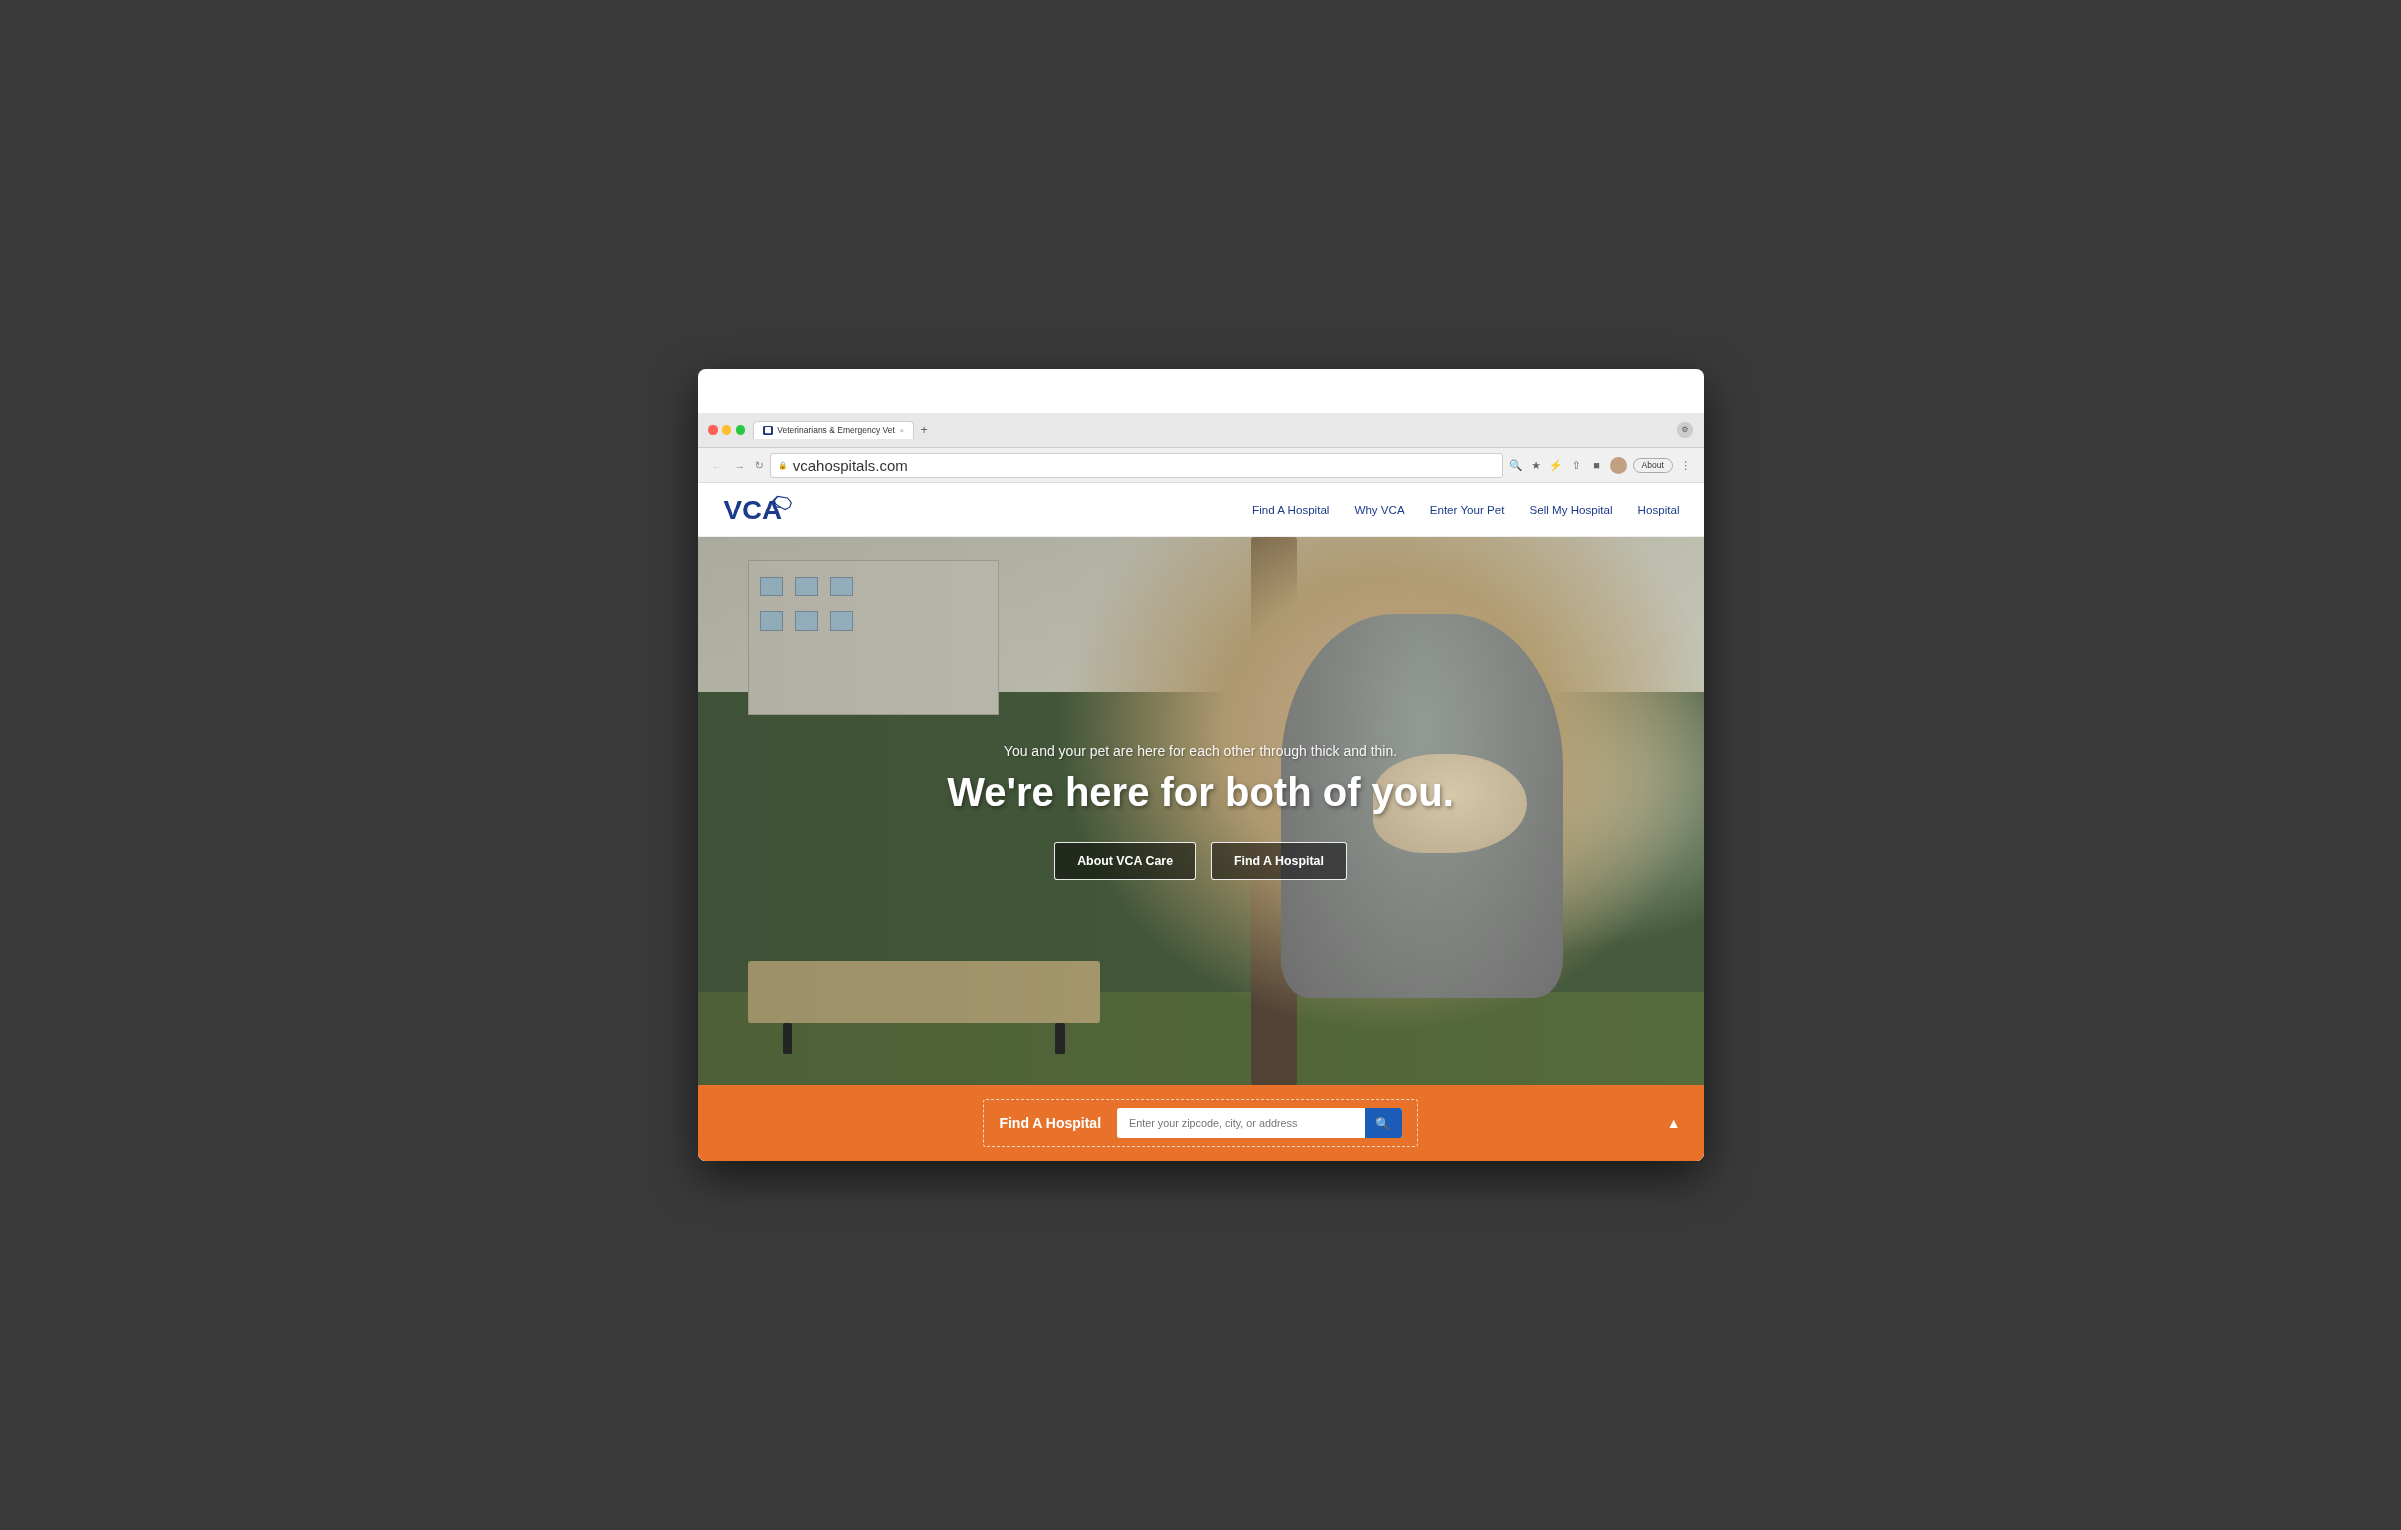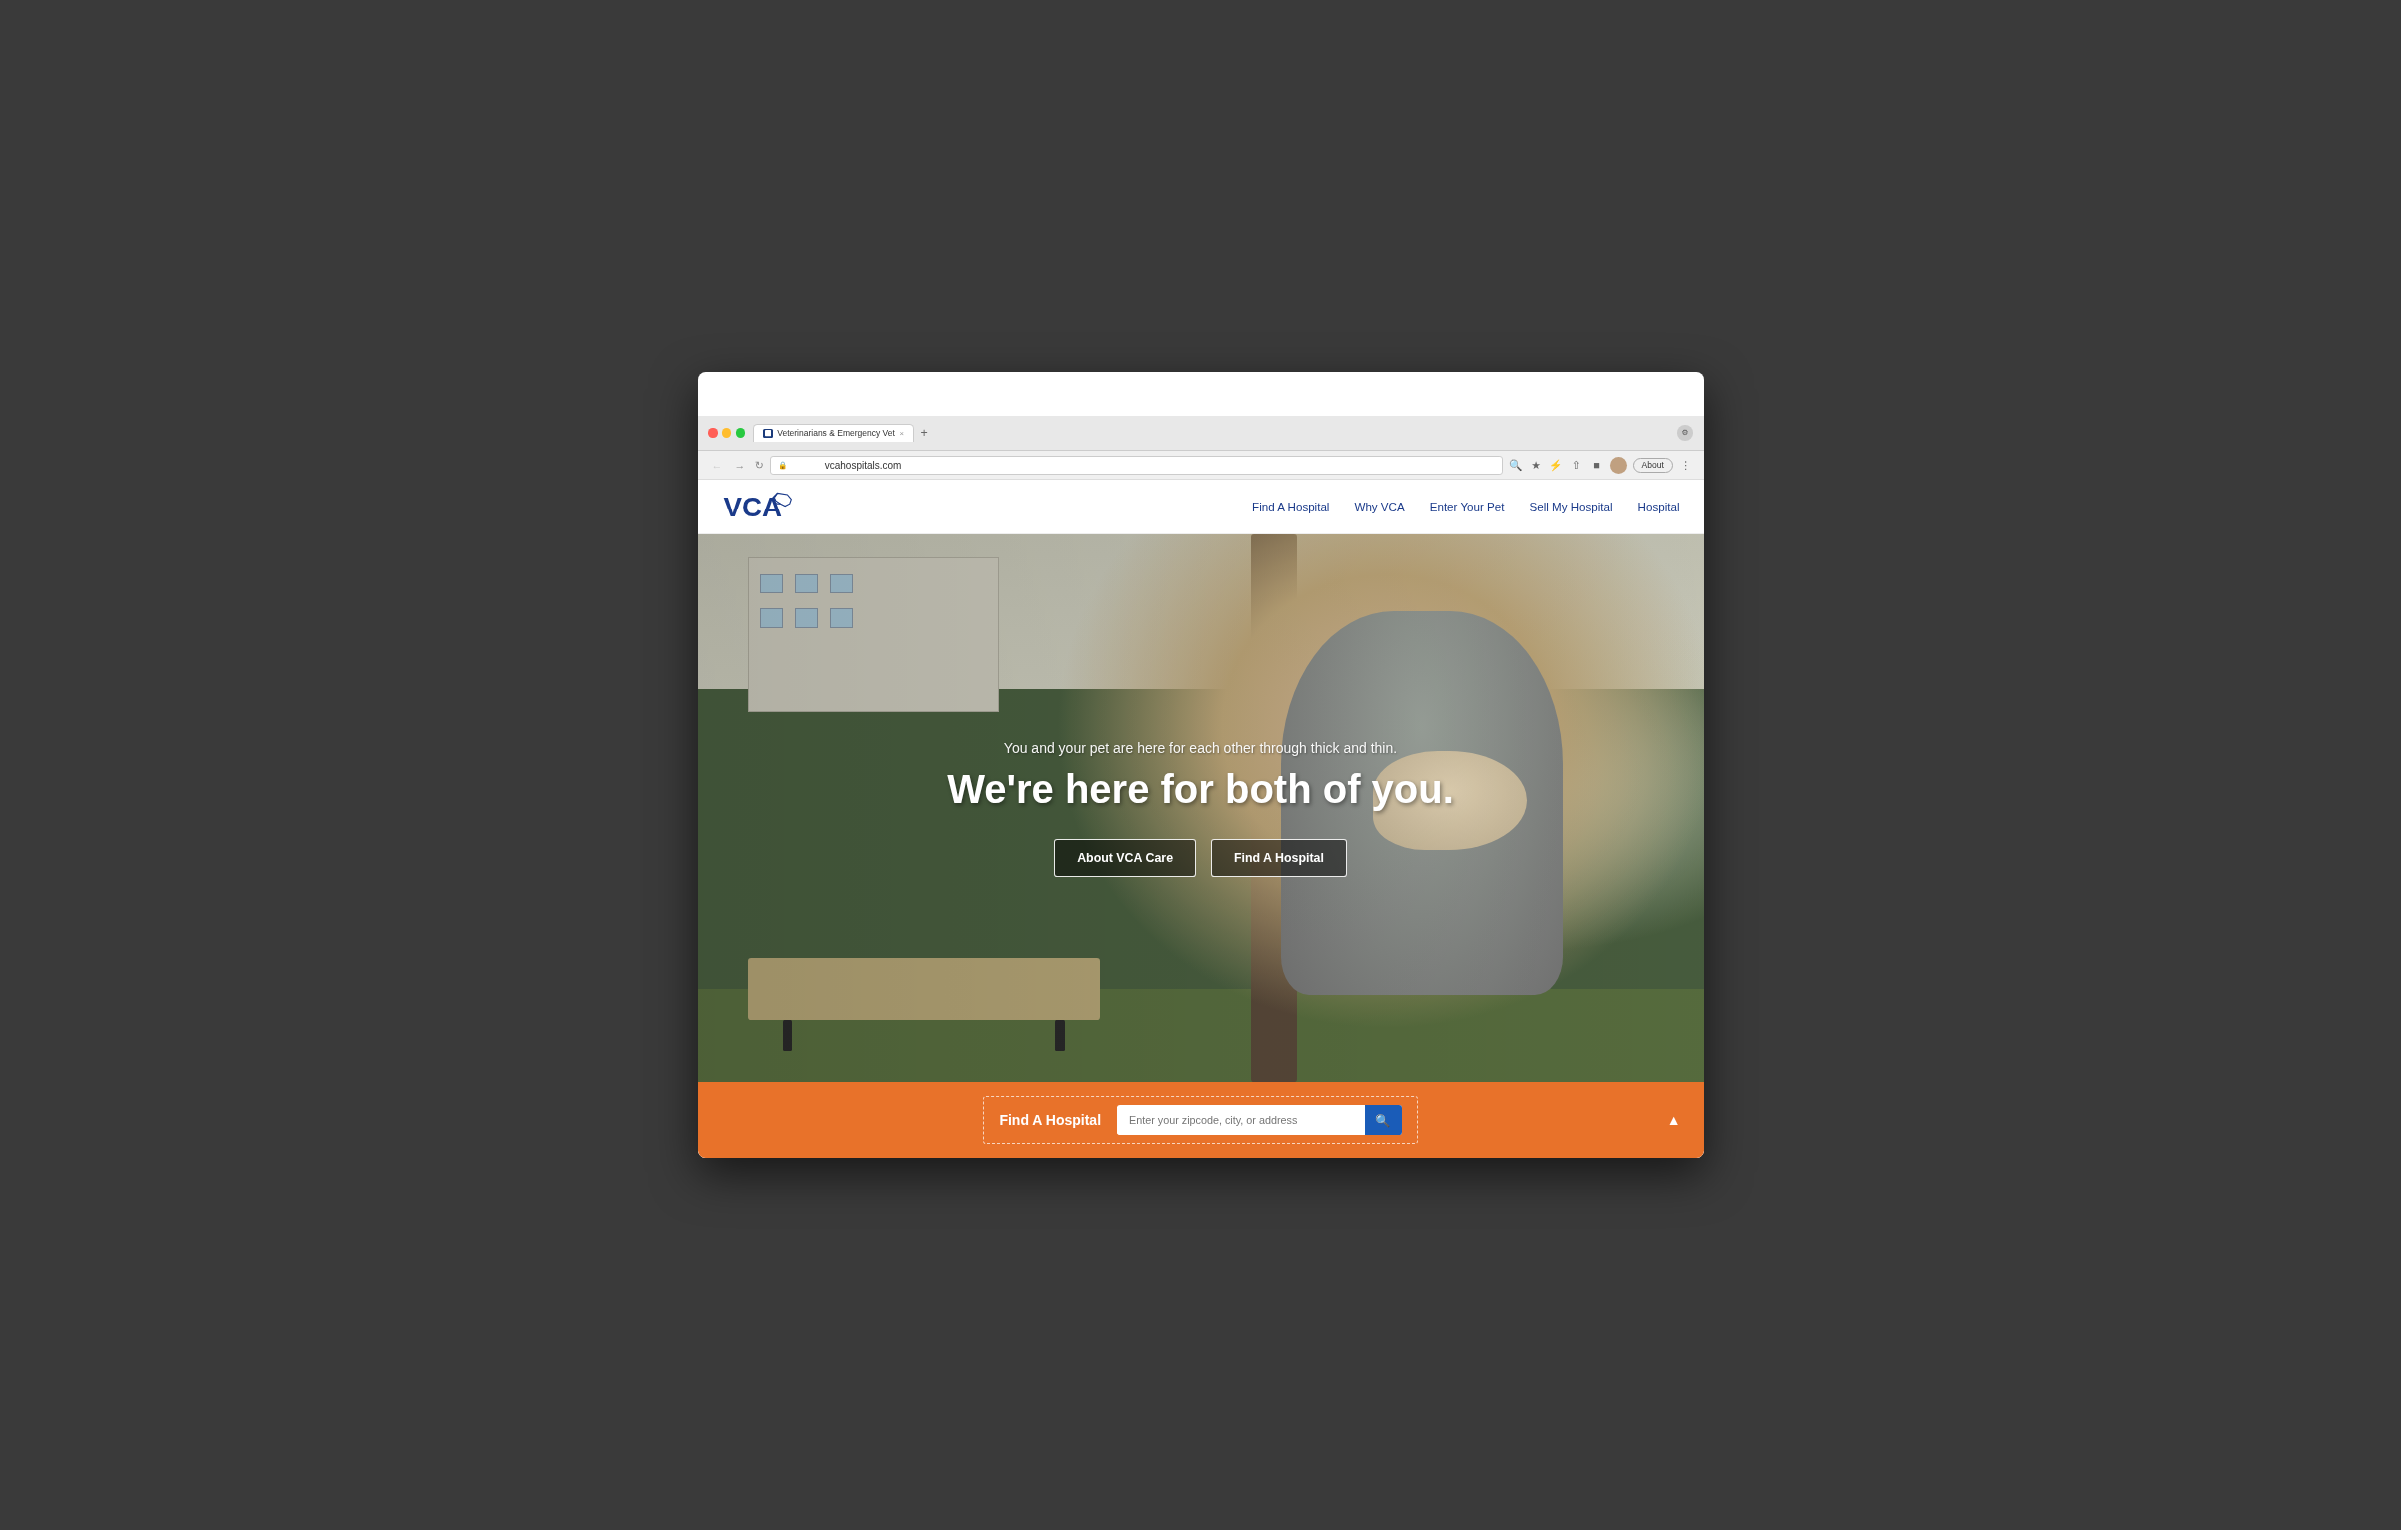--- a/index.html
+++ b/index.html
@@ -144,23 +144,22 @@
       align-items: center;
       gap: 4.6px;
     }
 
     .lock-icon {
       color: #888;
       font-size: 7.7px;
     }
 
     .url-text {
-      font-size: 10px;
+      font-size: 15px;
       color: #333;
-      margin-left: 32px;
     }
 
     .browser-actions {
       display: flex;
       align-items: center;
       gap: 6.2px;
     }
 
     .browser-action-icon {
       width: 14px;

